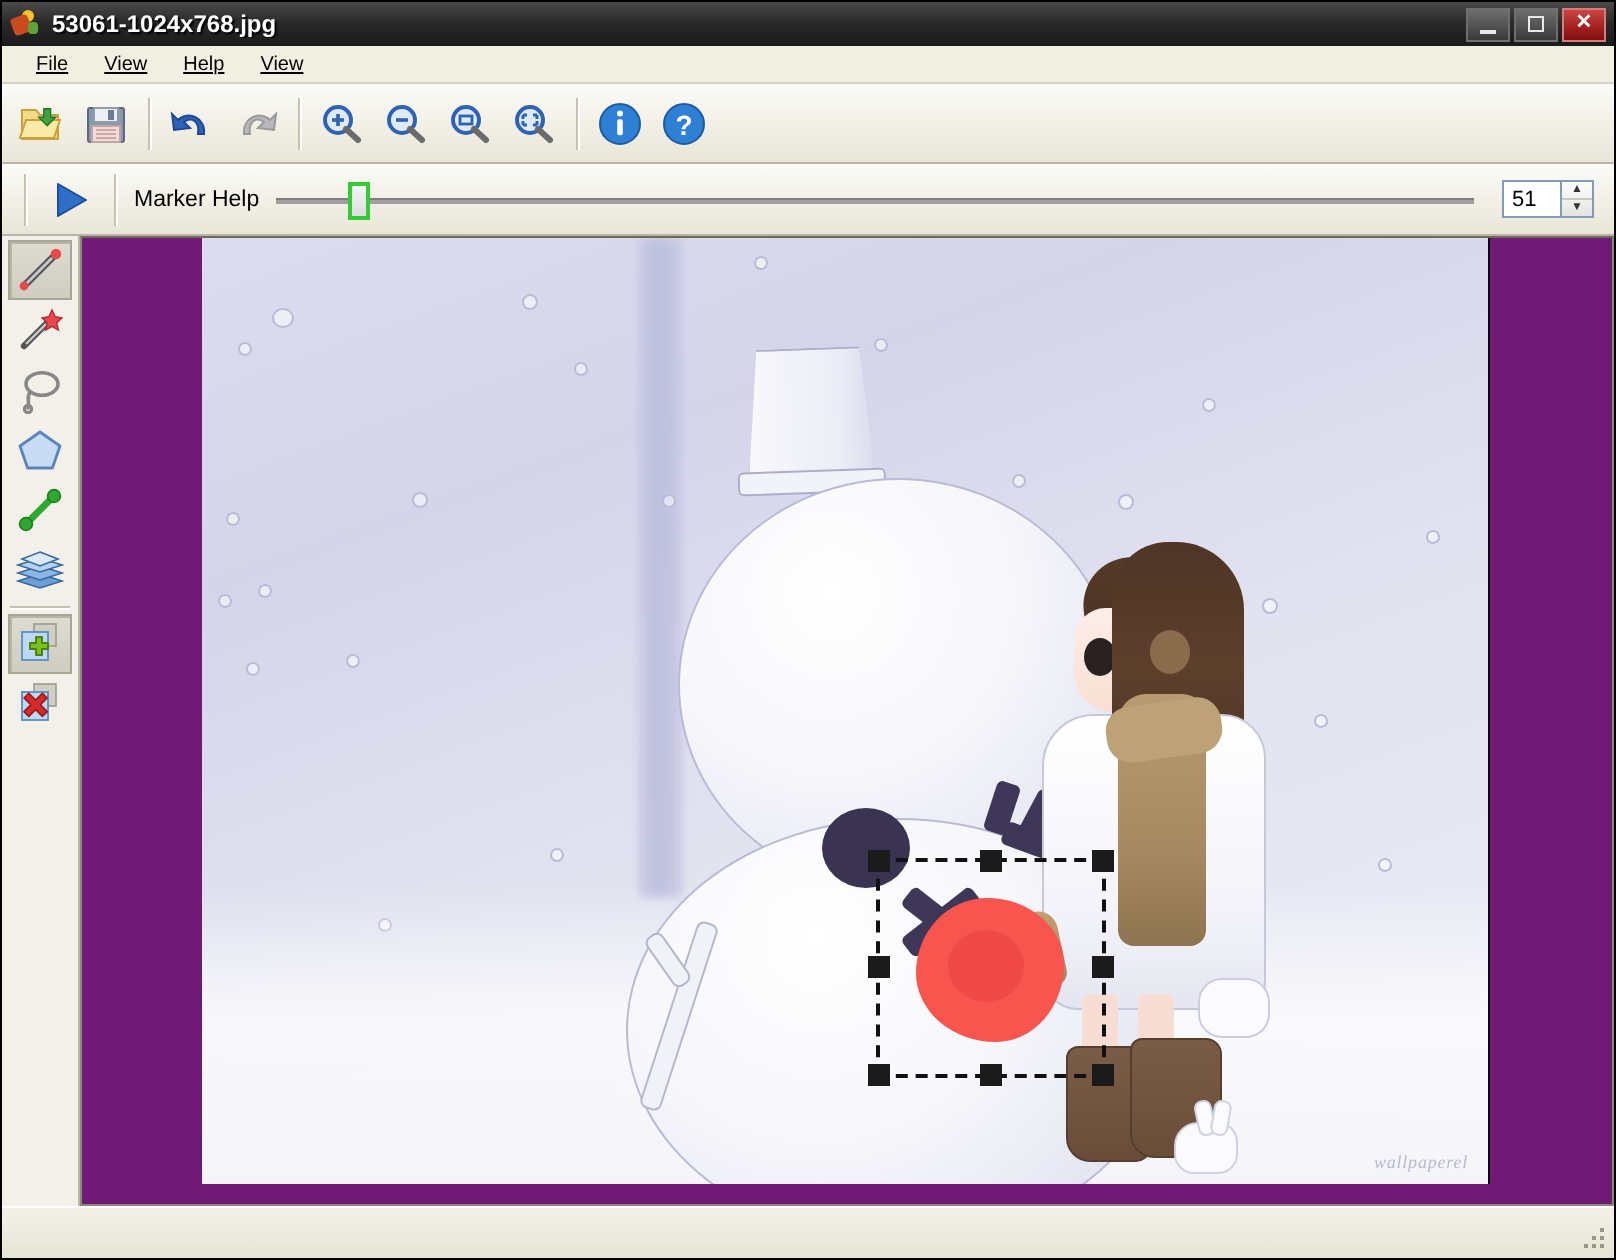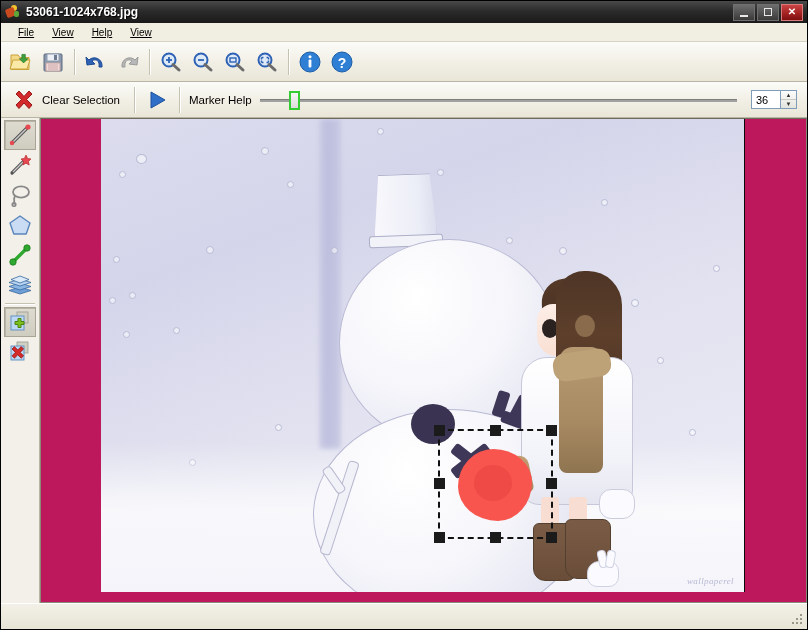--- a/index.html
+++ b/index.html
@@ -132,21 +132,21 @@
     border:1px solid transparent;box-sizing:border-box;margin-bottom:0px;
   }
   .ltool.active{
     border:1px solid #a8a496;
     background:linear-gradient(to bottom,#dedbd0,#cfccc0);
     box-shadow:inset 1px 1px 0 #b8b4a6;
   }
   .ltool-sep{width:30px;height:1px;background:#c6c2b2;margin:3px 0 3px 0;box-shadow:0 1px 0 #fff;}
 
   .canvas-area{
-    flex:1 1 auto;position:relative;background:#be185d;
+    flex:1 1 auto;position:relative;background:#701a75;
     border:1px solid #8b8878;border-top:1px solid #6e6b5c;
     margin:0;overflow:hidden;box-sizing:border-box;
   }
   .photo{
     position:absolute;left:60px;top:0px;width:643px;height:473px;
     overflow:hidden;
     background:linear-gradient(160deg,#dcdcee 0%,#d4d5ea 25%,#e2e2f0 55%,#eceef6 100%);
     border-right:1px solid #0a0a0a;
   }
   .snow-dot{position:absolute;border:1px solid #b9bcd6;border-radius:50%;background:rgba(255,255,255,.55);}
@@ -376,40 +376,34 @@
     </div>
     <div class="tb-btn">
       <svg width="24" height="24" viewBox="0 0 24 24">
         <circle cx="12" cy="12" r="10" fill="#2f7fd4" stroke="#1c5ca5" stroke-width="1"></circle>
         <text x="12" y="17.5" font-family="Liberation Sans, sans-serif" font-size="14" font-weight="bold" fill="#fff" text-anchor="middle">?</text>
       </svg>
     </div>
   </div>
 
   <div class="toolbar2">
-    <div class="clear-btn">
-      <svg width="24" height="24" viewBox="0 0 24 24">
-        <path d="M4 6 L7 3 L12 8.5 L17 3 L20 6 L14.5 11.5 L20 17 L17 20.5 L12 15 L7 20.5 L4 17 L9.5 11.5 Z" fill="#d32b2b" stroke="#9b1616" stroke-width="1" stroke-linejoin="round"></path>
-      </svg>
-      <span class="clear-label">Clear Selection</span>
-    </div>
     <div class="tb-sep"></div>
     <div class="play-btn">
       <svg width="22" height="22" viewBox="0 0 22 22">
         <path d="M5 3 L19 11 L5 19 Z" fill="#2f6fc8" stroke="#1d4f9b" stroke-width="1" stroke-linejoin="round"></path>
       </svg>
     </div>
     <div class="tb-sep"></div>
     <span class="marker-label">Marker Help</span>
     <div class="slider-wrap">
       <div class="slider-track"></div>
       <div class="slider-thumb"></div>
     </div>
     <div class="spin-wrap">
-      <div class="spin-box">36</div>
+      <div class="spin-box">51</div>
       <div class="spin-btns">
         <div class="spin-up">▲</div>
         <div class="spin-dn">▼</div>
       </div>
     </div>
   </div>
 
   <div class="body-row">
 
     <div class="lefttools">

